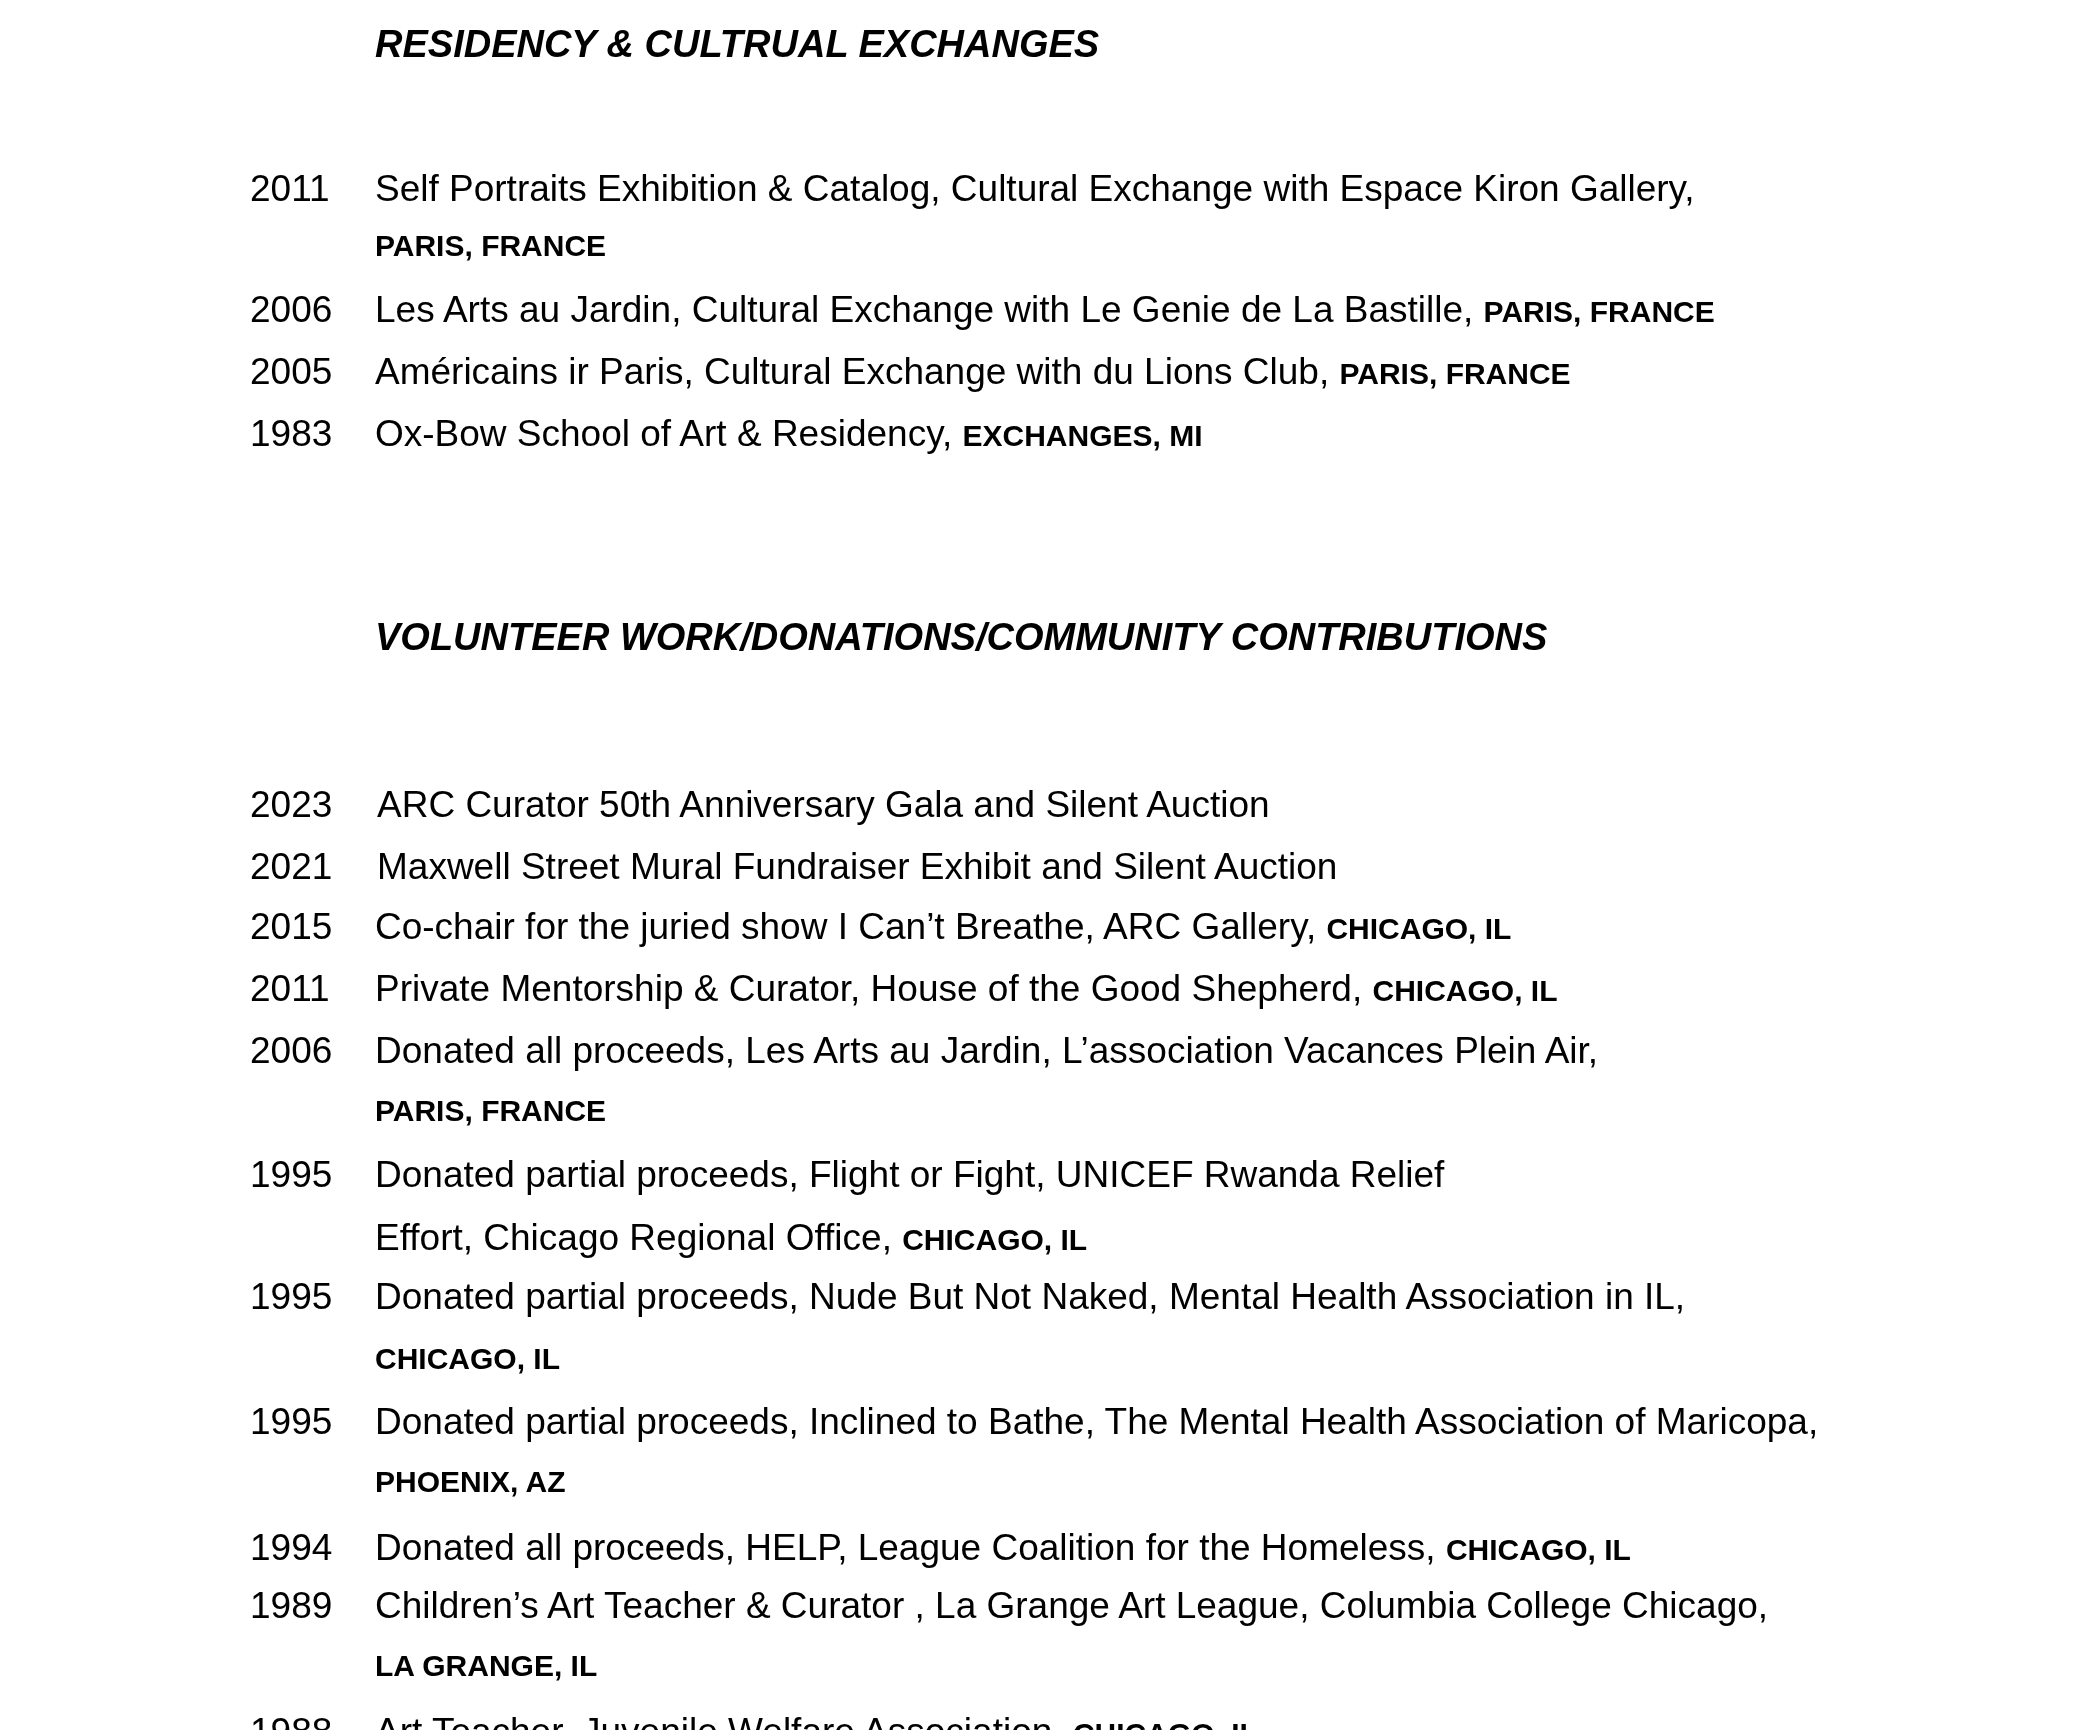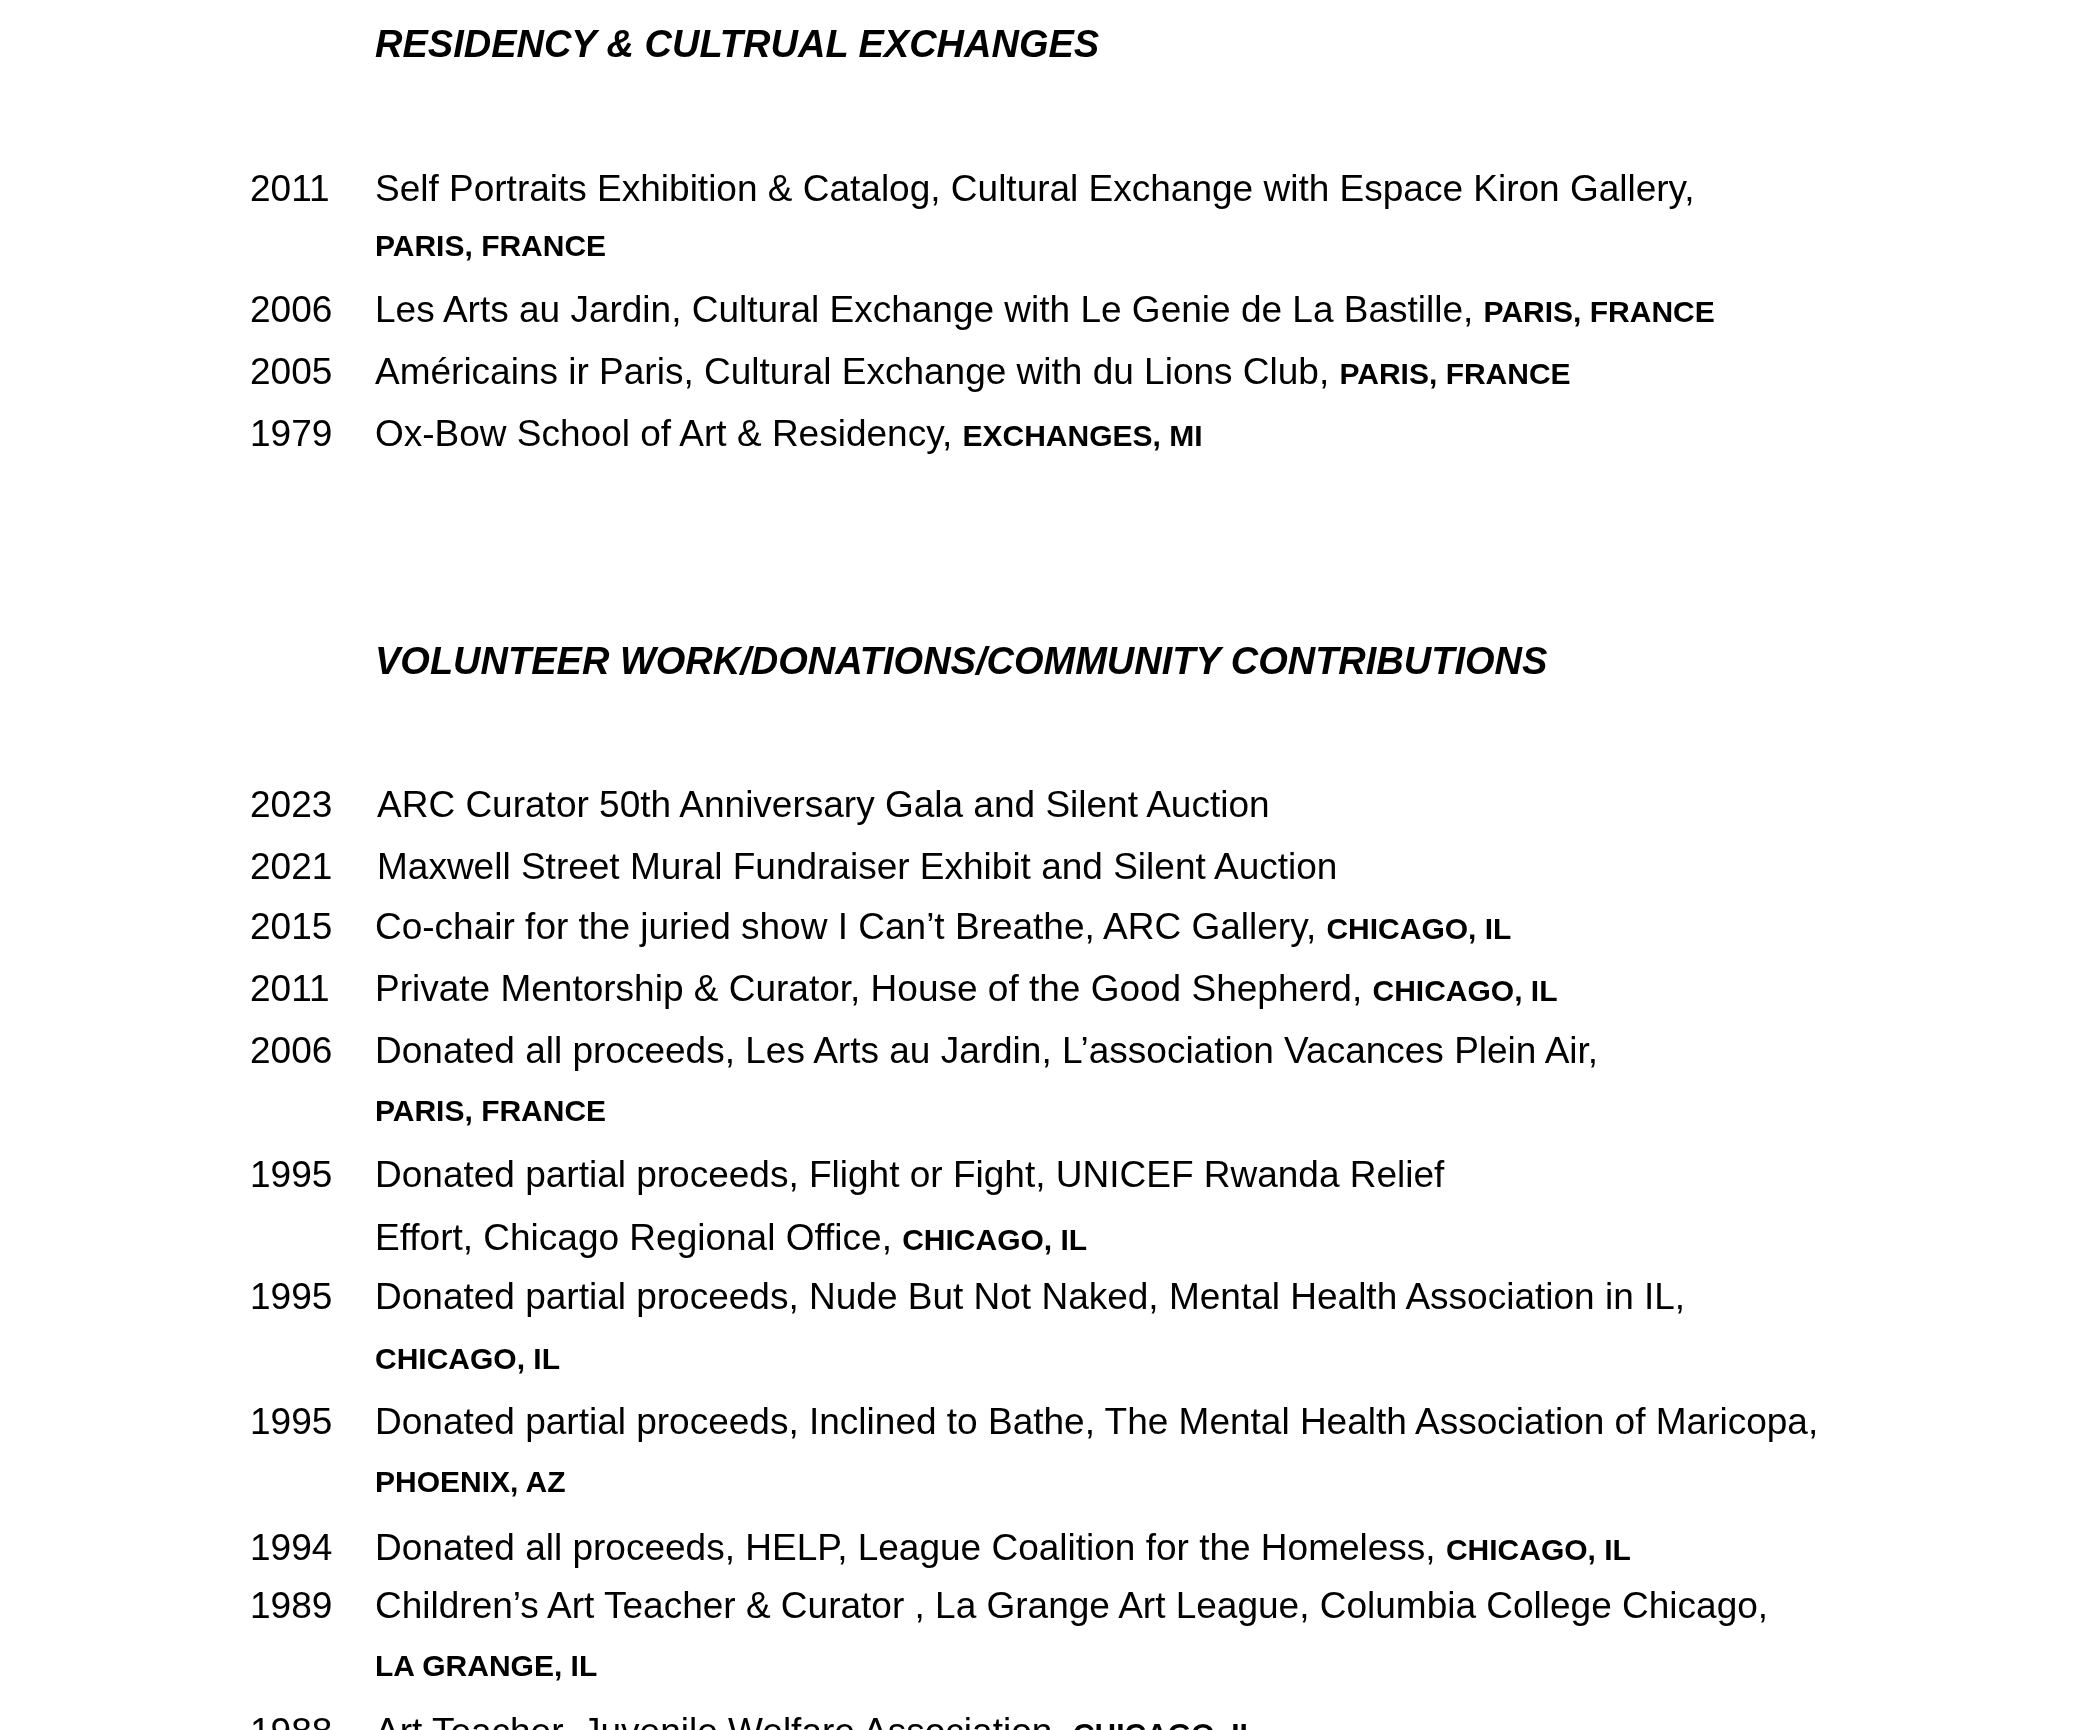--- a/index.html
+++ b/index.html
@@ -44,25 +44,25 @@
   <span class="year">2006</span>
   <span class="text"><span class="it">Les Arts au Jardin</span><span>, Cultural Exchange with Le Genie de La Bastille, </span><span class="loc">PARIS, FRANCE</span></span>
 </div>
 
 <div class="line" style="top:353px">
   <span class="year">2005</span>
   <span class="text"><span class="it">Américains ir Paris</span><span>, Cultural Exchange with du Lions Club, </span><span class="loc">PARIS, FRANCE</span></span>
 </div>
 
 <div class="line" style="top:415px">
-  <span class="year">1979</span>
+  <span class="year">1983</span>
   <span class="text"><span>Ox-Bow School of Art &amp; Residency, </span><span class="loc">EXCHANGES, MI</span></span>
 </div>
 
-<div class="heading" style="top:661px">VOLUNTEER WORK/DONATIONS/COMMUNITY CONTRIBUTIONS</div>
+<div class="heading" style="top:637px">VOLUNTEER WORK/DONATIONS/COMMUNITY CONTRIBUTIONS</div>
 
 <div class="line" style="top:786px">
   <span class="year">2023</span>
   <span class="text shift">ARC Curator 50th Anniversary Gala and Silent Auction</span>
 </div>
 
 <div class="line" style="top:848px">
   <span class="year">2021</span>
   <span class="text shift">Maxwell Street Mural Fundraiser Exhibit and Silent Auction</span>
 </div>

